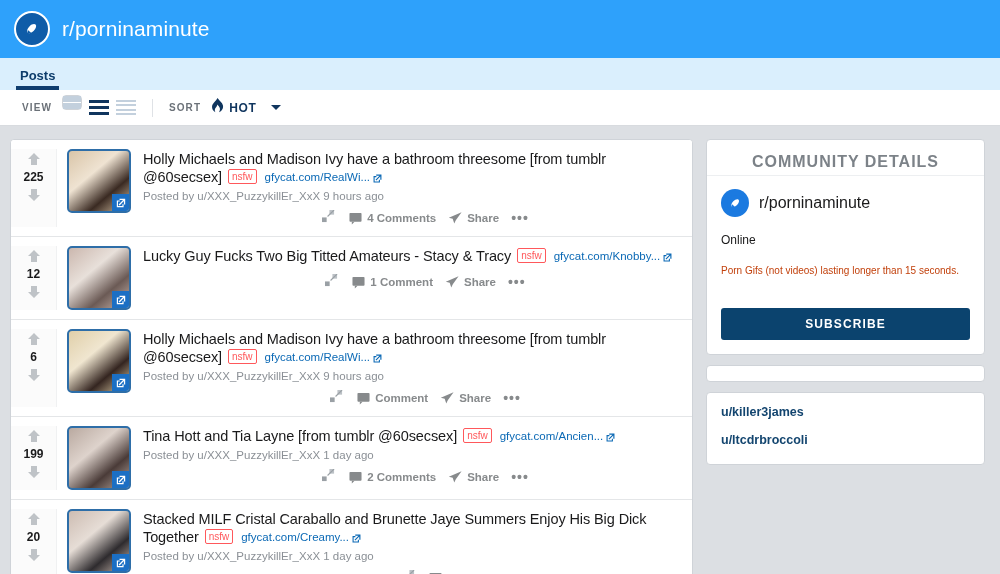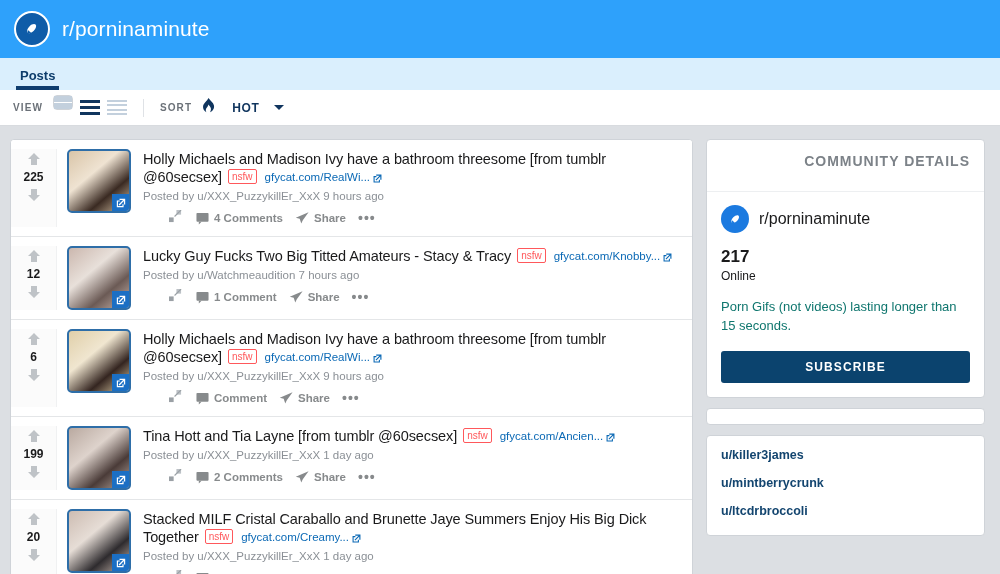--- a/index.html
+++ b/index.html
@@ -38,37 +38,37 @@
     padding: 0 12px 7px 12px; position: relative; cursor: pointer;
   }
   .tab.active::after {
     content: ""; position: absolute; left: 8px; right: 8px; bottom: 0;
     height: 4px; background: #0f3d6e;
   }
 
   
   .toolbar {
     height: 36px; background: #ffffff;
-    display: flex; align-items: center; padding-left: 13px;
+    display: flex; align-items: center; padding-left: 22px;
     border-bottom: 1px solid #d8dbdf;
   }
   .tb-label {
     font-size: 10px; font-weight: bold; letter-spacing: 1.1px;
     color: #6b7178; margin-right: 10px;
   }
   .view-icons { display: flex; gap: 7px; align-items: center; }
   .vi { width: 20px; height: 15px; display: flex; flex-direction: column;
         justify-content: space-between; cursor: pointer; }
   .vi span { display: block; background: #c3d0dd; }
   .vi.card span:nth-child(1) { height: 6px; }
   .vi.card span:nth-child(2) { height: 6px; }
   .vi.classic span { height: 3px; background: #10355e; }
   .vi.list span { height: 2px; }
   .tb-divider { width: 1px; height: 18px; background: #dfe2e6; margin: 0 16px; }
-  .sort-wrap { display: flex; align-items: center; gap: 12px; }
+  .sort-wrap { display: flex; align-items: center; }
   .flame { margin-right: 5px; }
   .sort-value { font-size: 12px; font-weight: bold; color: #10355e; letter-spacing: .7px; }
   .caret {
     width: 0; height: 0; margin-left: 14px;
     border-left: 5px solid transparent; border-right: 5px solid transparent;
     border-top: 5px solid #10355e; cursor: pointer;
   }
 
   
   .body-area {
@@ -118,55 +118,55 @@
     border: 1px solid #ff585b; border-radius: 2px;
     padding: 0 3px; line-height: 13px; vertical-align: 2px;
     margin: 0 6px; font-weight: normal;
   }
   .domain {
     font-size: 11.5px; color: #0b69b5; margin-left: 2px;
     vertical-align: 1px; cursor: pointer;
   }
   .ext { margin-left: 3px; vertical-align: -1px; }
   .byline { font-size: 11.5px; color: #8b9096; margin-top: 3px; }
-  .actions { display: flex; align-items: center; margin-top: 7px; padding-left: 26px; gap: 4px; }
+  .actions { display: flex; align-items: center; margin-top: 7px; padding-left: 26px; gap: 4px; justify-content: center; }
   .act {
     display: flex; align-items: center; gap: 5px;
     font-size: 11.5px; font-weight: bold; color: #878a8c; cursor: pointer;
     margin-right: 8px;
   }
   .act-dots { color: #878a8c; font-size: 14px; font-weight: bold; letter-spacing: 1px;
               cursor: pointer; line-height: 10px; }
   .expand-ic { margin-right: 10px; cursor: pointer; }
 
   
   .sidebar { width: 279px; flex: 0 0 279px; }
   .card {
     background: #ffffff; border: 1px solid #cfd3d8;
     border-radius: 4px; margin-bottom: 10px;
   }
   .card-head {
-    font-size: 14px; font-weight: bold; letter-spacing: 1px;
-    color: #7c8288; padding: 13px 14px 22px 14px;
+    font-size: 16px; font-weight: bold; letter-spacing: 1px;
+    color: #7c8288; padding: 13px 14px 4px 14px;
     border-bottom: 1px solid #edeff1;
-    display: flex; align-items: center; justify-content: flex-end;
+    display: flex; align-items: center; justify-content: center;
   }
   .card-body { padding: 13px 14px 14px 14px; }
   .cd-row { display: flex; align-items: center; margin-bottom: 14px; }
   .cd-avatar {
     width: 28px; height: 28px; border-radius: 50%; background: #1b7ae0;
     display: flex; align-items: center; justify-content: center; flex: 0 0 auto;
   }
   .cd-name { margin-left: 10px; font-size: 16px; color: #1a1a1b; }
   .stats { display: flex; margin-bottom: 14px; }
   .stat { flex: 1; }
   .stat + .stat { border-left: 1px solid #e3e5e7; padding-left: 18px; }
   .stat-num { font-size: 17px; font-weight: bold; color: #1a1a1b; }
   .stat-lbl { font-size: 12px; color: #1a1a1b; margin-top: 2px; }
-  .desc { font-size: 13px; color: #0f766e; line-height: 19px; margin-bottom: 16px; }
+  .desc { font-size: 10px; color: #c2410c; line-height: 19px; margin-bottom: 28px; }
   .btn {
     display: block; width: 100%; height: 32px; background: #0b436e;
     color: #ffffff; font-size: 12px; font-weight: bold; letter-spacing: 1.1px;
     border: none; border-radius: 3px; cursor: pointer; margin-bottom: 3px;
     font-family: "Liberation Sans", sans-serif;
   }
   .btn:last-child { margin-bottom: 0; }
   .spacer-card { height: 17px; background: #ffffff; border: 1px solid #cfd3d8;
                  border-radius: 4px; margin-bottom: 10px; }
   .mod-link {
@@ -293,21 +293,20 @@
                 <path d="M3.5 0.8h5.7v5.7h-1.3V3L3.6 7.4 2.6 6.4 7 2H3.5z" fill="#ffffff"></path>
                 <path d="M0.8 2.4h3v1.2H2V8h4.4V6.2h1.2v3H0.8z" fill="#ffffff"></path>
               </svg>
             </div>
           </div>
           <div class="postmain">
             <div class="title-line"><span class="ptitle">Lucky Guy Fucks Two Big Titted Amateurs - Stacy &amp; Tracy</span><span class="nsfw">nsfw</span><span class="domain">gfycat.com/Knobby...</span><span class="ext"><svg width="9" height="9" viewBox="0 0 10 10">
                   <path d="M3.6 0.6h5.8v5.8H8.1V2.8L3.7 7.2 2.8 6.3 7.2 1.9H3.6z" fill="#0b69b5"></path>
                   <path d="M0.6 2.3h3.2v1.2H1.8v4.7h4.7V6.4h1.2v3.1H0.6z" fill="#0b69b5"></path>
                 </svg></span></div>
-            <div class="byline">Posted by u/Watchmeaudition 7 hours ago</div>
             <div class="actions">
               <span class="expand-ic"><svg width="13" height="13" viewBox="0 0 14 14">
                   <rect x="0" y="8" width="5" height="5" fill="#9aa0a5"></rect>
                   <rect x="8" y="0" width="5" height="5" fill="#bcc1c6"></rect>
                   <path d="M6 7 L13 0" stroke="#9aa0a5" stroke-width="1.2" fill="none"></path>
                 </svg></span>
               <span class="act">
                 <svg width="13" height="13" viewBox="0 0 14 14">
                   <rect x="0.5" y="1" width="13" height="9.5" rx="1" fill="#878a8c"></rect>
                   <path d="M3 10.5 L3 13.4 L6 10.5z" fill="#878a8c"></path>
@@ -471,34 +470,32 @@
               <svg width="17" height="17" viewBox="0 0 20 20" aria-hidden="true">
                 <circle cx="10" cy="10" r="10" fill="#1b7ae0"></circle>
                 <path d="M13.6 5.6c1.2 1.2 0.4 4-1.8 6.2s-5 3-6.2 1.8 -0.4-4 1.8-6.2 5-3 6.2-1.8z" fill="#ffffff"></path>
                 <path d="M5.9 13.9c-0.5-0.5-0.5-1.6 0-2.9 1.1 1.1 2.2 2.1 3.3 2.6 -1.4 0.7-2.7 0.9-3.3 0.3z" fill="#1b7ae0"></path>
               </svg>
             </div>
             <div class="cd-name">r/porninaminute</div>
           </div>
           <div class="stats">
             <div class="stat">
-              <div class="stat-num">217</div>
               <div class="stat-lbl">Online</div>
             </div>
           </div>
           <div class="desc">Porn Gifs (not videos) lasting longer than 15 seconds.</div>
           <button class="btn">SUBSCRIBE</button>
         </div>
       </div>
 
       <div class="spacer-card"></div>
 
       <div class="card">
         <div class="mod-body" id="modlist">
             <span class="mod-link">u/killer3james</span>
-            <span class="mod-link">u/mintberrycrunk</span>
             <span class="mod-link">u/ltcdrbroccoli</span>
           </div>
       </div>
 
     </div>
   </div>
 </div>
 
 </body></html>

